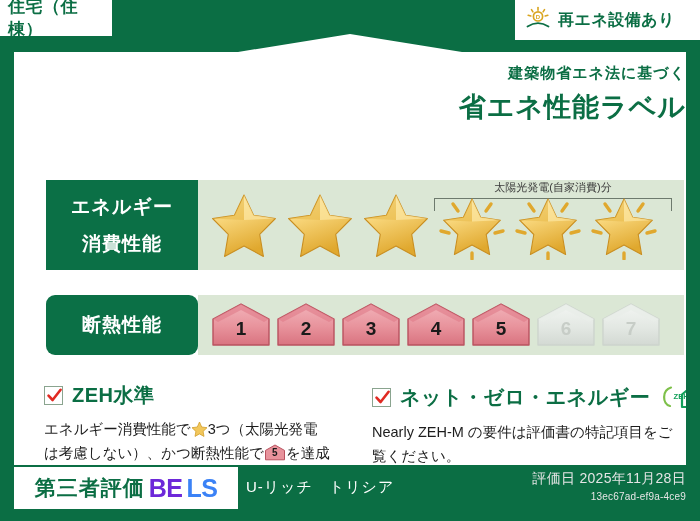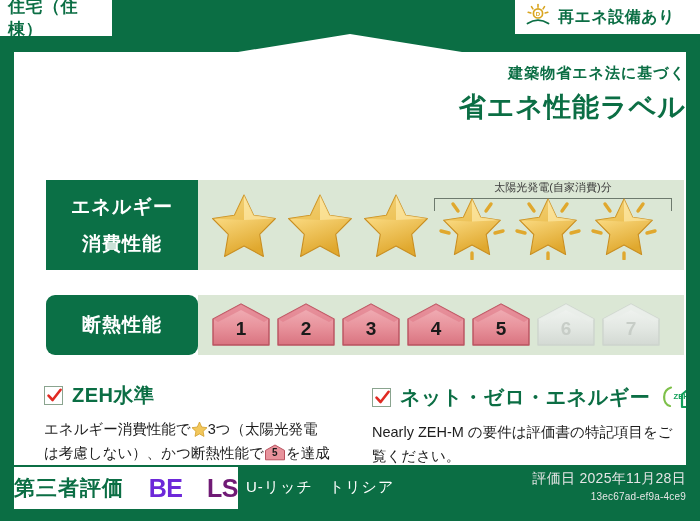--- a/index.html
+++ b/index.html
@@ -10,21 +10,21 @@
   }
   #page{position:absolute;inset:0;background:#0b6e44;}
 
   
   .tab{
     position:absolute;background:#ffffff;display:flex;align-items:center;
     justify-content:center;box-sizing:border-box;
   }
   #tab-left{left:0;top:0;width:112px;height:36px;padding-left:8px;justify-content:flex-start;}
   #tab-left .txt{color:#0b6e44;font-size:17px;font-weight:bold;letter-spacing:.5px;}
-  #tab-right{right:0;top:0;width:185px;height:34px;padding-left:10px;justify-content:flex-start;gap:7px;}
+  #tab-right{right:0;top:0;width:185px;height:40px;padding-left:10px;justify-content:flex-start;gap:7px;}
   #tab-right .txt{color:#0b6e44;font-size:16px;font-weight:bold;letter-spacing:.5px;}
 
   
   #card{
     position:absolute;left:14px;top:34px;width:672px;height:431px;background:#ffffff;
     -webkit-clip-path:polygon(0 18px,224px 18px,336px 0,448px 18px,672px 18px,672px 431px,0 431px);
     clip-path:polygon(0 18px,224px 18px,336px 0,448px 18px,672px 18px,672px 431px,0 431px);
   }
 
   
@@ -87,25 +87,25 @@
   .inline-house{display:inline-block;width:22px;height:17px;vertical-align:-3px;position:relative;}
   .inline-house .n{
     position:absolute;left:0;right:0;top:4px;text-align:center;font-size:10px;
     font-weight:bold;color:#1a1a1a;line-height:1;
   }
   #zehm-logo{width:56px;height:30px;flex:0 0 auto;}
 
   
   #footer-badge{
     position:absolute;left:14px;top:467px;width:224px;height:42px;background:#fff;
-    display:flex;align-items:center;justify-content:space-between;gap:4px;
+    display:flex;align-items:center;justify-content:center;gap:4px;
   }
   #footer-badge .jp{font-size:21px;font-weight:bold;color:#0b6e44;letter-spacing:1px;}
   #footer-badge .b1{font-size:25px;font-weight:bold;color:#6d28d9;letter-spacing:-.5px;}
-  #footer-badge .b2{font-size:25px;font-weight:bold;color:#701a75;letter-spacing:-.5px;}
+  #footer-badge .b2{font-size:25px;font-weight:bold;color:#3b82f6;letter-spacing:-.5px;}
   #bldg-name{
     position:absolute;left:246px;top:478px;font-size:15px;color:#ffffff;letter-spacing:1px;
     white-space:nowrap;
   }
   #footer-right{position:absolute;right:14px;top:470px;text-align:right;color:#e5e5e5;}
   #eval-date{font-size:14px;letter-spacing:.3px;}
   #eval-id{font-size:10px;margin-top:3px;letter-spacing:.2px;}
 </style>
 </head>
 <body>

